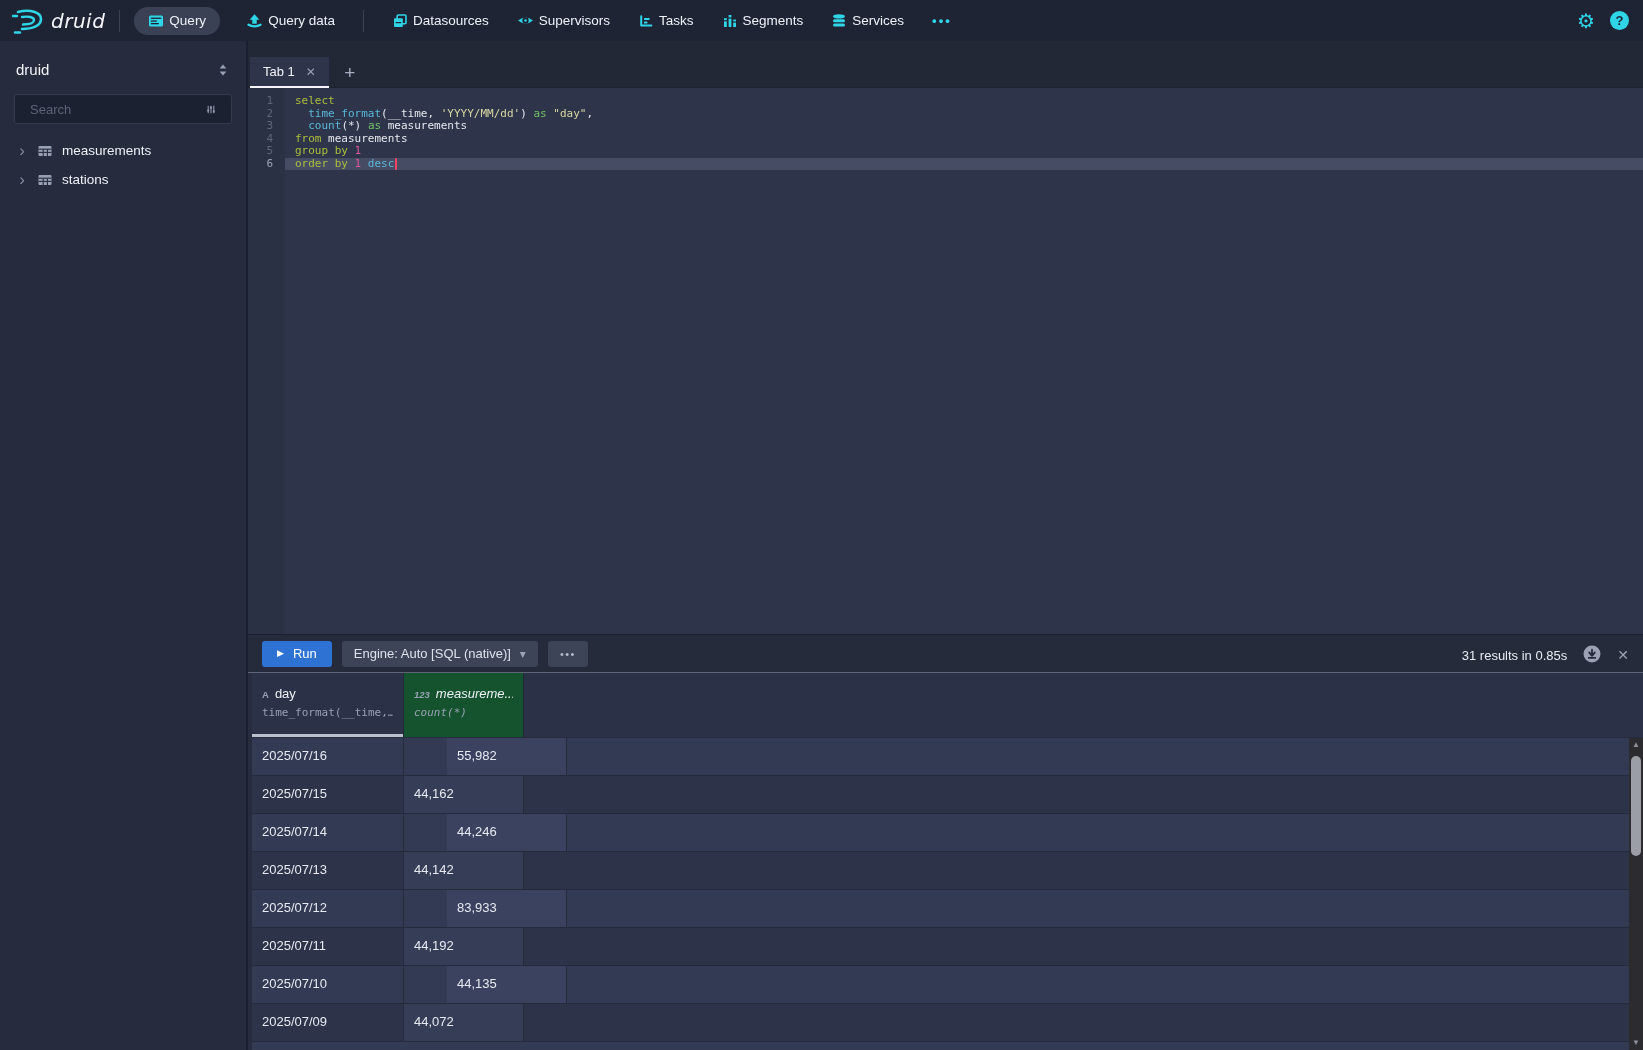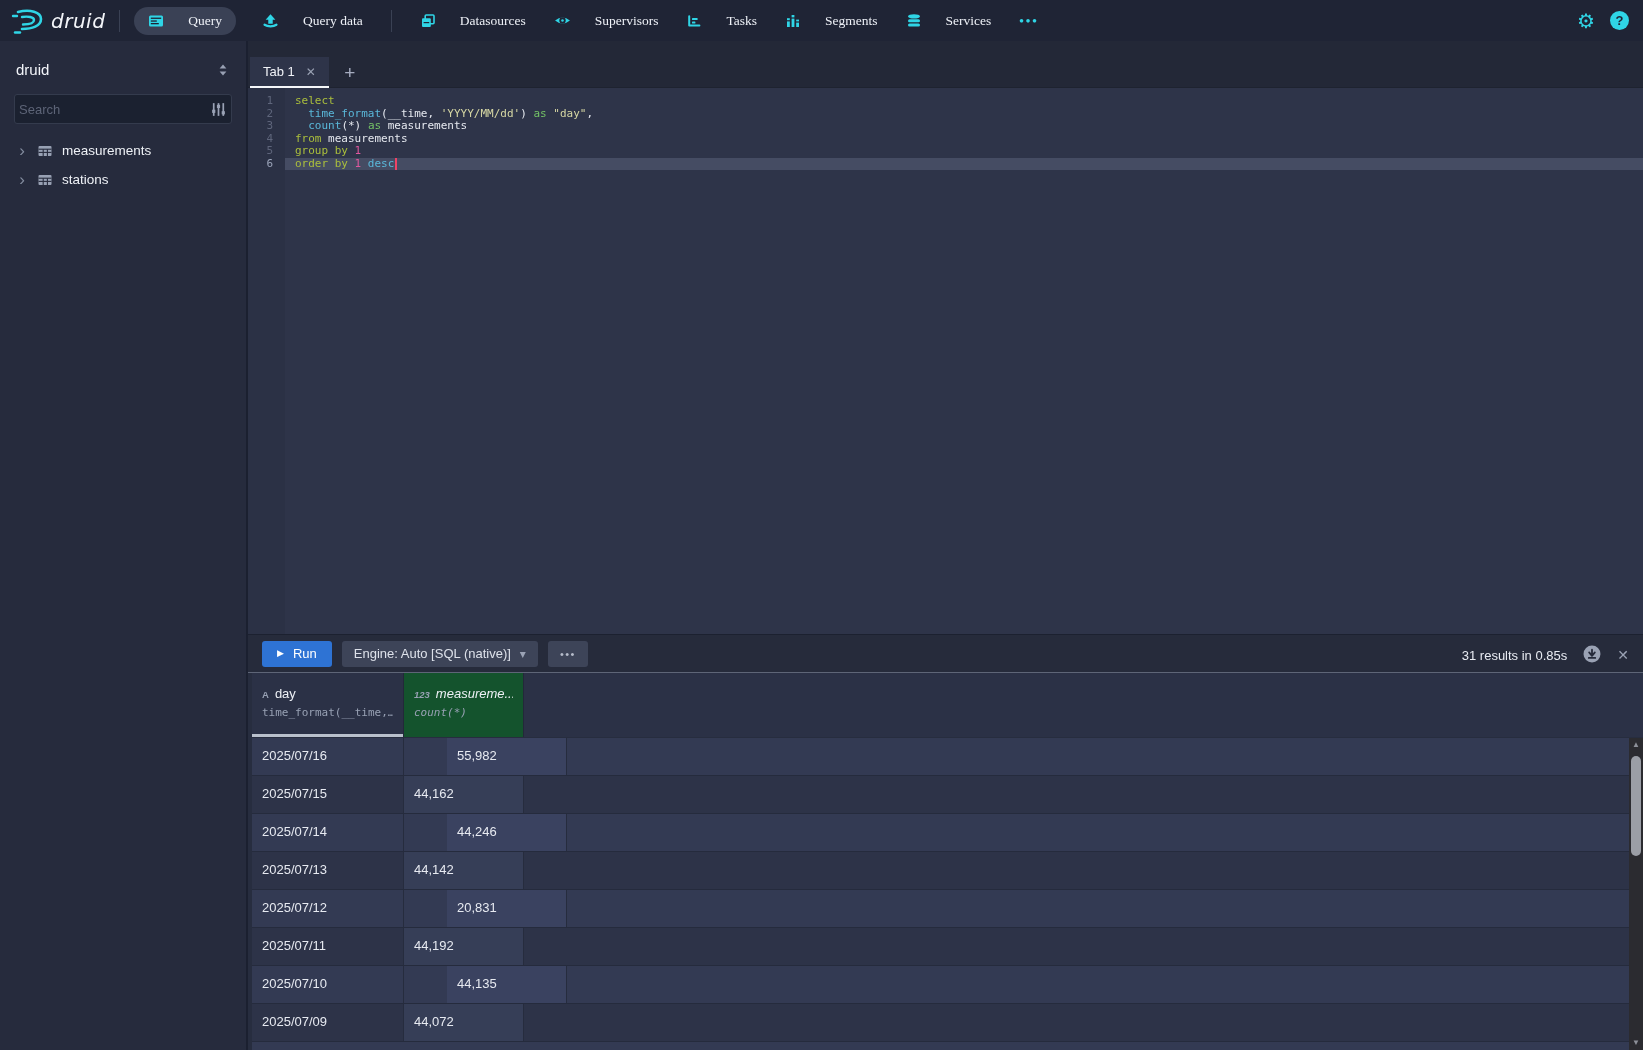--- a/index.html
+++ b/index.html
@@ -8,39 +8,39 @@
   .app { width:1643px; height:1050px; display:flex; flex-direction:column; }
 
   
   .navbar { height:41px; flex:0 0 41px; background:#1f2435; display:flex; align-items:center;
     padding:0 14px 0 10px; }
   .brand { display:flex; align-items:center; gap:7px; }
   .brand-word { color:#f4f6fa; font-size:20px; font-style:italic; letter-spacing:.5px;
     font-family:"DejaVu Sans", sans-serif; }
   .nav-sep { width:1px; height:22px; background:#3a4154; margin:0 14px; }
   .topnav { display:flex; align-items:center; gap:24px; }
-  .nav-item { display:flex; align-items:center; gap:24px; background:transparent; border:none;
-    color:#eef1f7; font-size:13.5px; font-family:Liberation Serif, serif; cursor:pointer; padding:5px 2px; }
+  .nav-item { display:flex; align-items:center; gap:5px; background:transparent; border:none;
+    color:#eef1f7; font-size:13.5px; font-family:Liberation Sans, sans-serif; cursor:pointer; padding:5px 2px; }
   .nav-item.pill { background:#3a4155; border-radius:16px; padding:6px 14px; }
   .nav-item svg { flex:0 0 auto; }
   .nav-more { color:#2fd5e6; font-size:13px; font-weight:bold; letter-spacing:2px; }
   .nav-right { margin-left:auto; display:flex; align-items:center; gap:15px; }
   .gear { color:#2fd5e6; font-size:20px; line-height:1; background:none; border:none; cursor:pointer; }
   .help-btn { width:19px; height:19px; border-radius:50%; background:#2fd5e6; color:#1f2435;
     font-weight:bold; font-size:13px; display:flex; align-items:center; justify-content:center;
     border:none; cursor:pointer; }
 
   
   .content { flex:1; display:flex; min-height:0; }
   .sidebar { width:248px; flex:0 0 248px; background:#262b3d; border-right:2px solid #1b2030;
     padding:12px 14px; }
   .schema-row { display:flex; align-items:center; justify-content:space-between;
     color:#f2f4f9; font-size:15px; padding:8px 2px 16px 2px; cursor:pointer; }
   .search-box { height:30px; background:#1b2130; border:1px solid #343b4d; border-radius:3px;
-    display:flex; align-items:center; padding:0 4px; }
+    display:flex; align-items:center; padding:0 15px; }
   .search-box input { flex:1; background:transparent; border:none; outline:none;
     color:#dfe3ec; font-size:13px; font-family:inherit; }
   .search-box input::placeholder { color:#5d6477; }
   .tree { margin-top:12px; }
   .tree-item { display:flex; align-items:center; gap:9px; padding:6px 2px; height:29px;
     color:#eef1f6; font-size:13.5px; cursor:pointer; }
   .chev { color:#828b9e; font-size:17px; line-height:10px; width:12px; text-align:center; }
 
   .main { flex:1; display:flex; flex-direction:column; min-width:0; }
 
@@ -349,21 +349,21 @@
               <div class="cell c2">44,246</div>
               <div class="cell-filler"></div>
             </div>
             <div class="row stripe-b">
               <div class="cell c1">2025/07/13</div>
               <div class="cell c2">44,142</div>
               <div class="cell-filler"></div>
             </div>
             <div class="row stripe-a">
               <div class="cell c1">2025/07/12</div>
-              <div class="cell c2">20,831</div>
+              <div class="cell c2">83,933</div>
               <div class="cell-filler"></div>
             </div>
             <div class="row stripe-b">
               <div class="cell c1">2025/07/11</div>
               <div class="cell c2">44,192</div>
               <div class="cell-filler"></div>
             </div>
             <div class="row stripe-a">
               <div class="cell c1">2025/07/10</div>
               <div class="cell c2">44,135</div>

